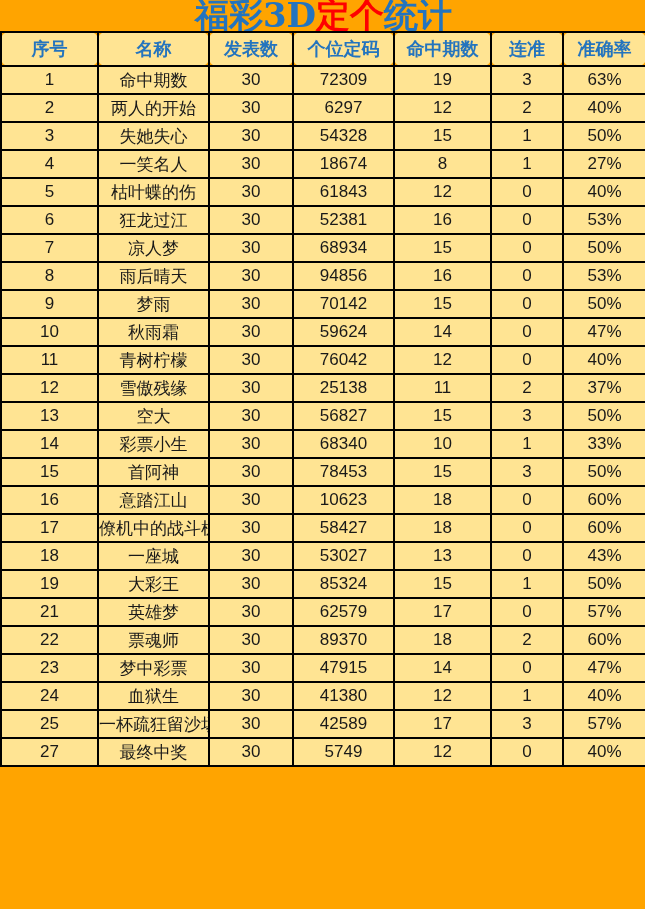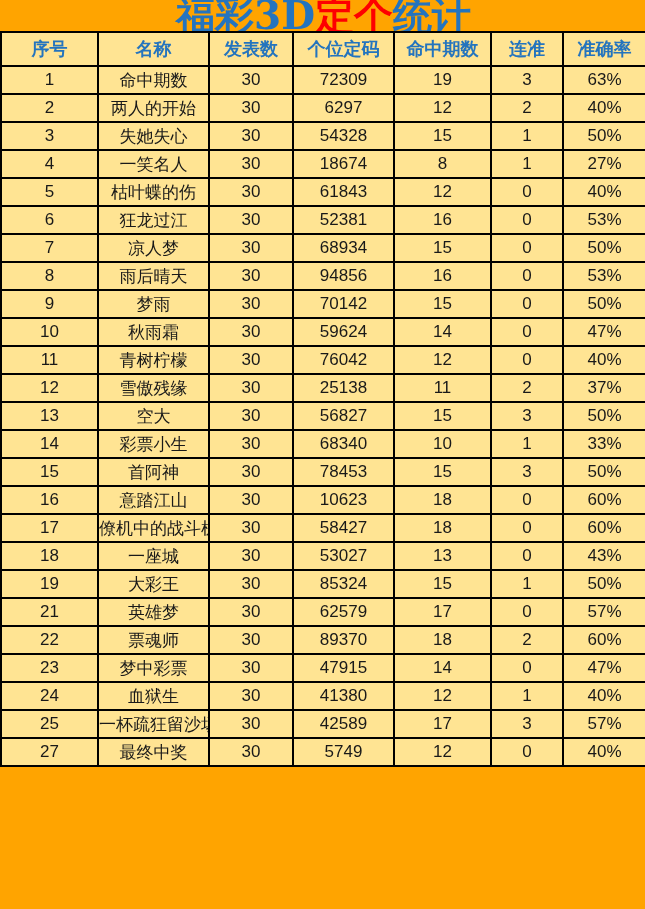--- a/index.html
+++ b/index.html
@@ -23,32 +23,33 @@
     padding: 0;
     overflow: hidden;
     white-space: nowrap;
   }
   tr.title-row th {
     background: var(--title-bg, #FFA400);
     border: none;
     border-bottom: 2px solid var(--border, #000000);
     height: 31px;
     font-family: "DejaVu Serif", "Liberation Serif", serif;
-    font-size: 39px;
+    font-size: 34px;
     font-weight: bold;
     line-height: 31px;
     margin-top: 8px;
   }
   .t-blue { color: var(--header-blue, #2474BE); }
   .t-red  { color: var(--title-red, #FE0000); }
   tr.header-row th {
     height: 32px;
     color: var(--header-blue, #2474BE);
     font-size: 18px;
     font-weight: bold;
+    border-radius: 8px;
   }
   tbody td {
     height: 26px;
     color: var(--body-text, #191919);
     font-size: 17px;
     font-weight: 400;
   }
 </style>
 </head>
 <body>

